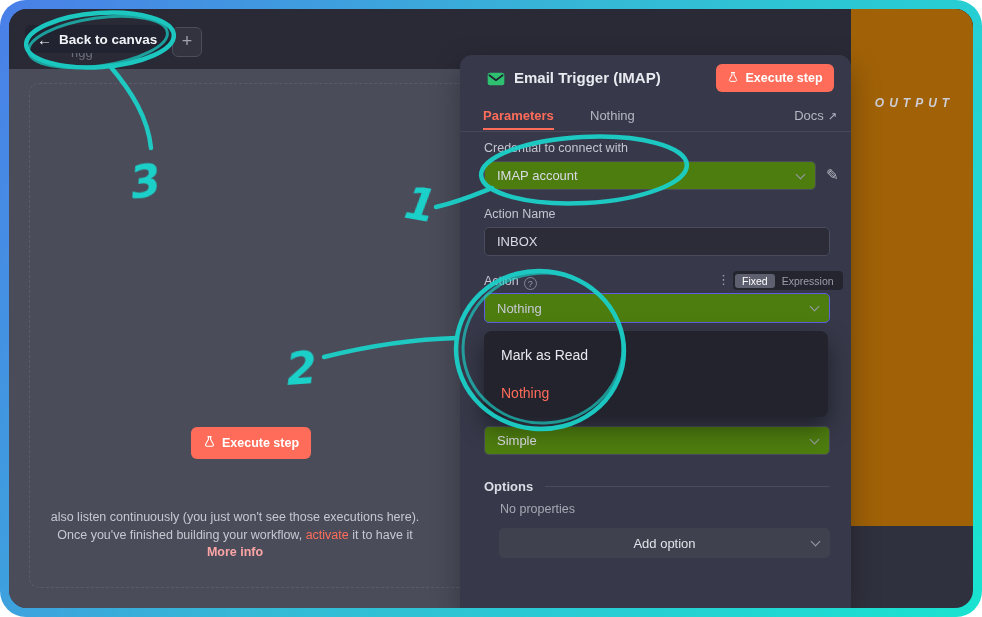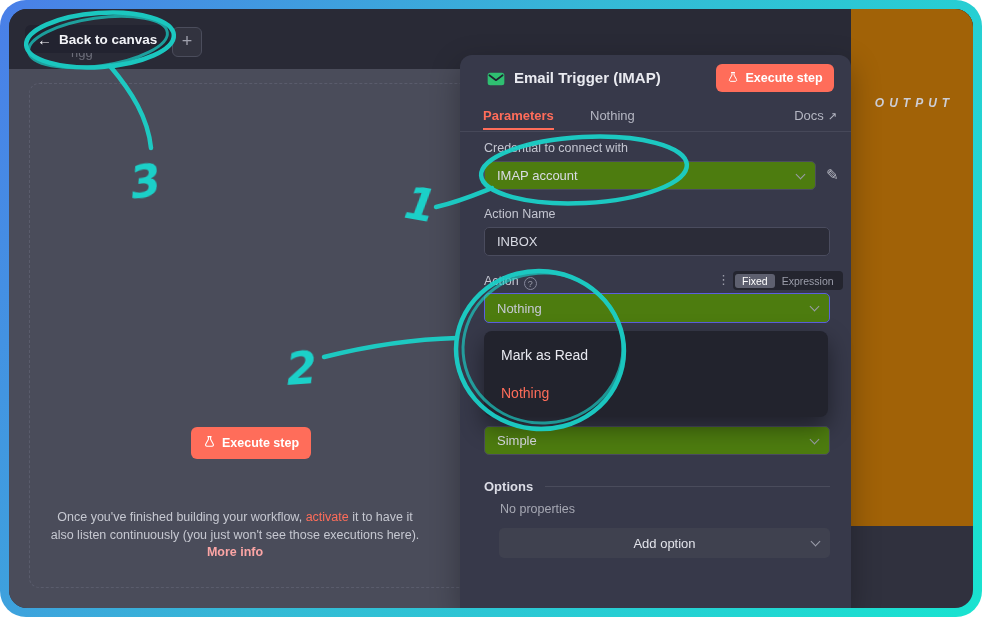--- a/index.html
+++ b/index.html
@@ -141,22 +141,22 @@
       <div class="dashed-zone"></div>
       <button class="exec-btn canvas-exec">
         <span>
           <svg viewBox="0 0 24 24" width="13" height="13">
               <path d="M9 3h6M10 3v5l-5 9a2.5 2.5 0 0 0 2.2 3.7h9.6A2.5 2.5 0 0 0 19 17l-5-9V3" stroke="#fff" fill="none" stroke-width="2" stroke-linecap="round" stroke-linejoin="round"></path>
             </svg>
         </span>
         <span>Execute step</span>
       </button>
       <div class="canvas-footer">
+        <div>also listen continuously (you just won't see those executions here).</div>
         <div><span>Once you've finished building your workflow, </span><span class="link-orange">activate</span><span> it to have it</span></div>
-        <div>also listen continuously (you just won't see those executions here).</div>
         <div class="more-info">More info</div>
       </div>
     </div>
 
     <div class="panel">
       <span class="p-icon">
         <svg viewBox="0 0 24 24" width="20" height="20">
             <rect x="2" y="4.5" width="20" height="15" rx="3" fill="#2fbf71"></rect>
             <path d="M4 7.5l8 6 8-6" stroke="#1f2430" fill="none" stroke-width="2" stroke-linecap="round" stroke-linejoin="round"></path>
           </svg>

